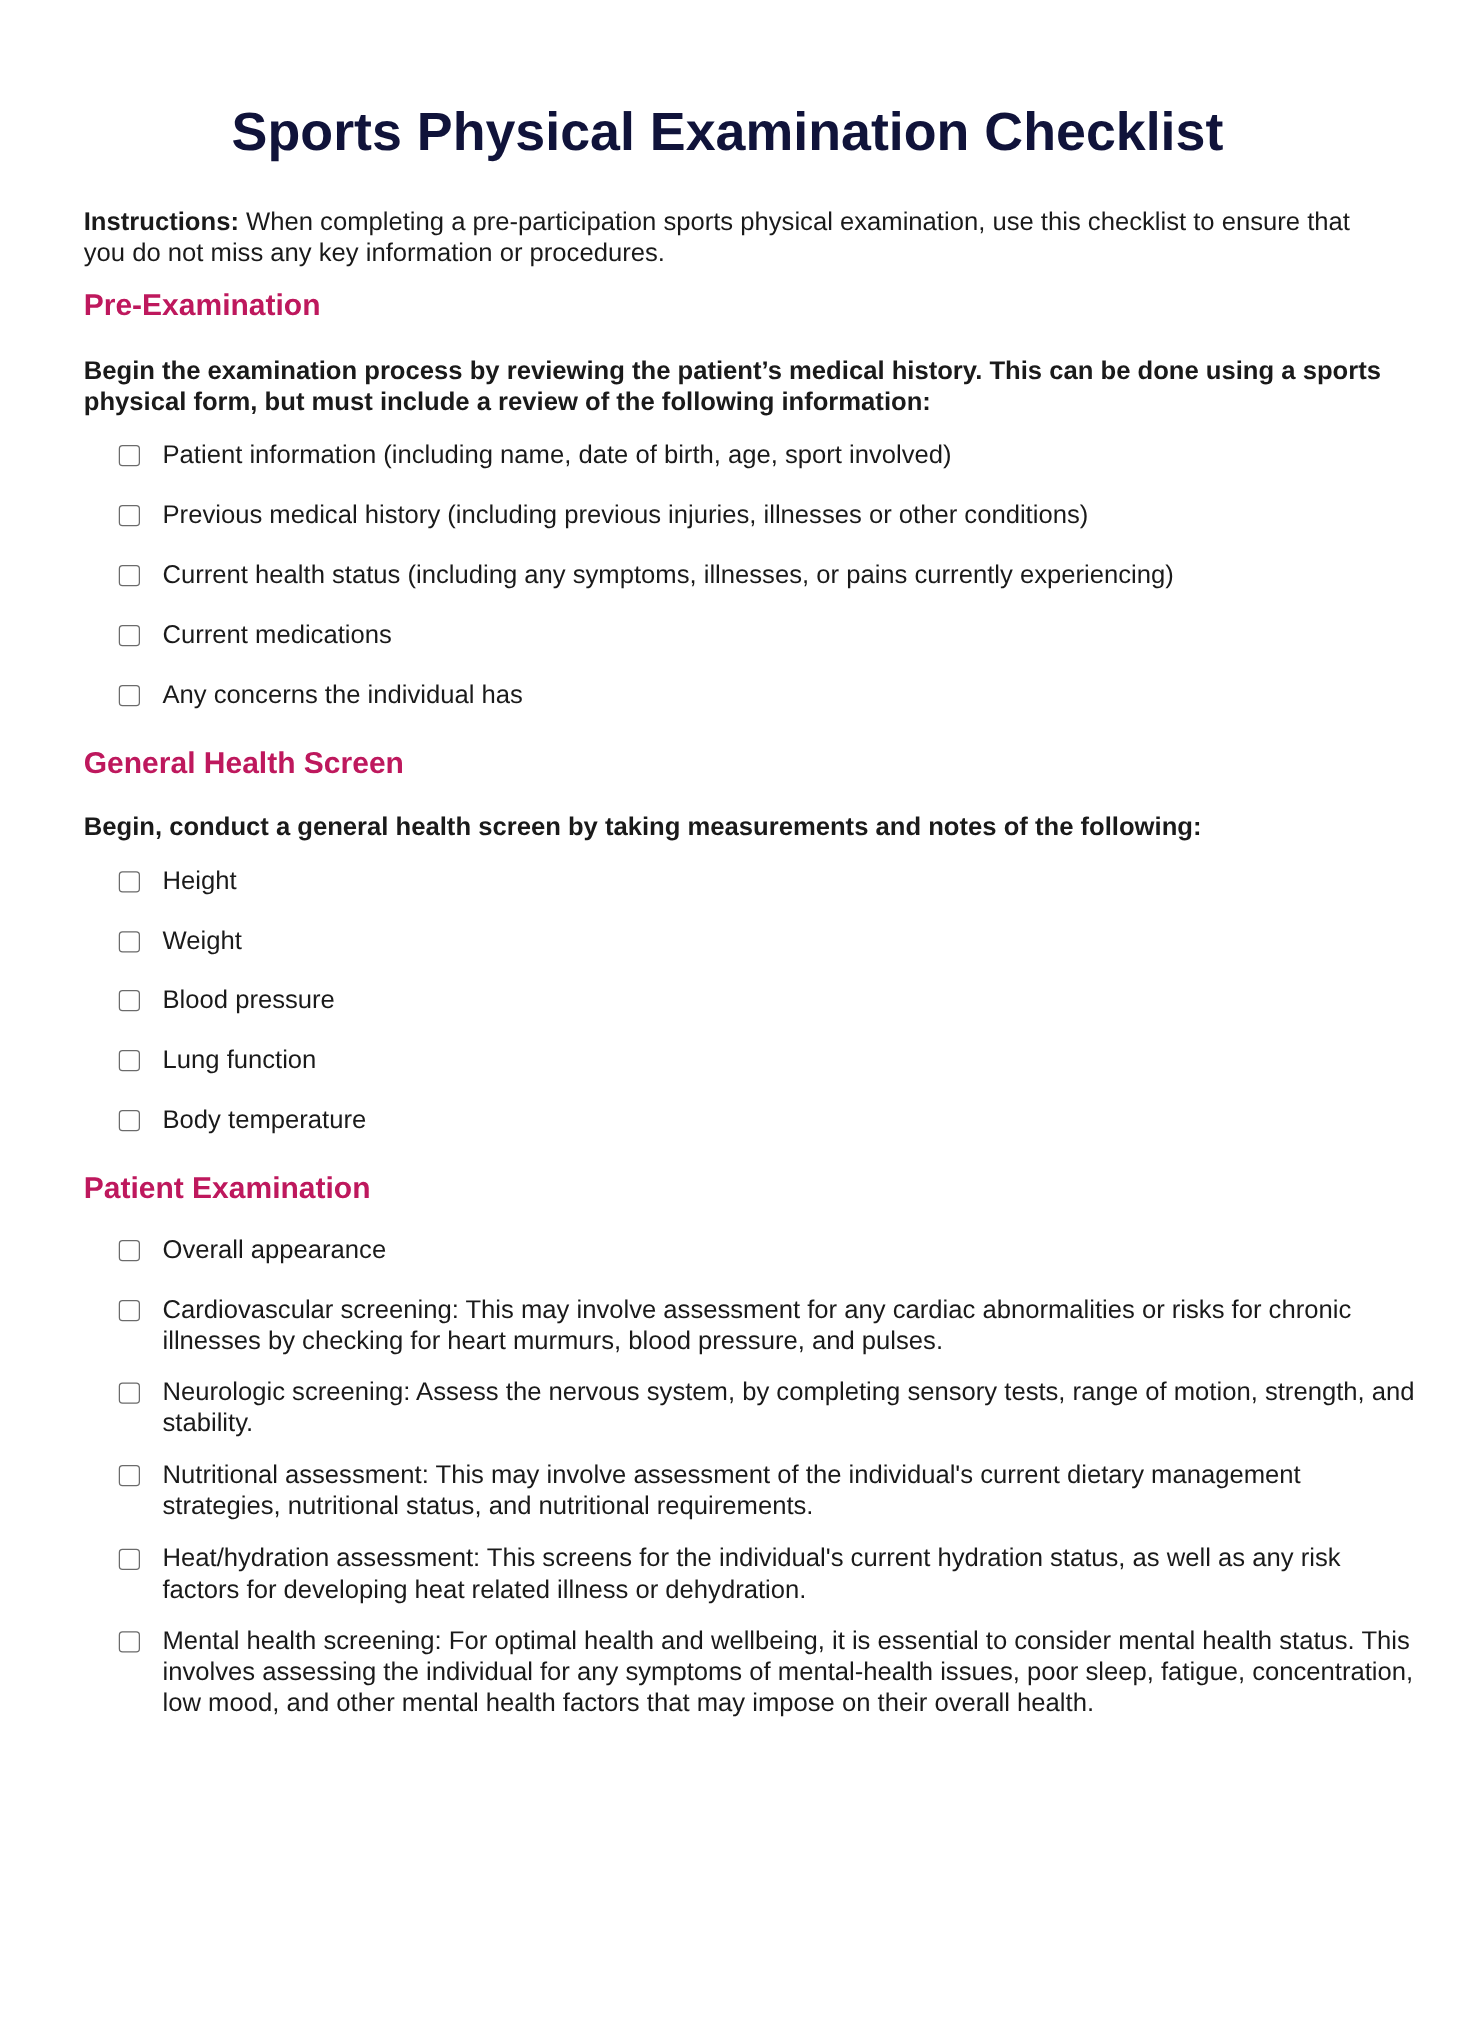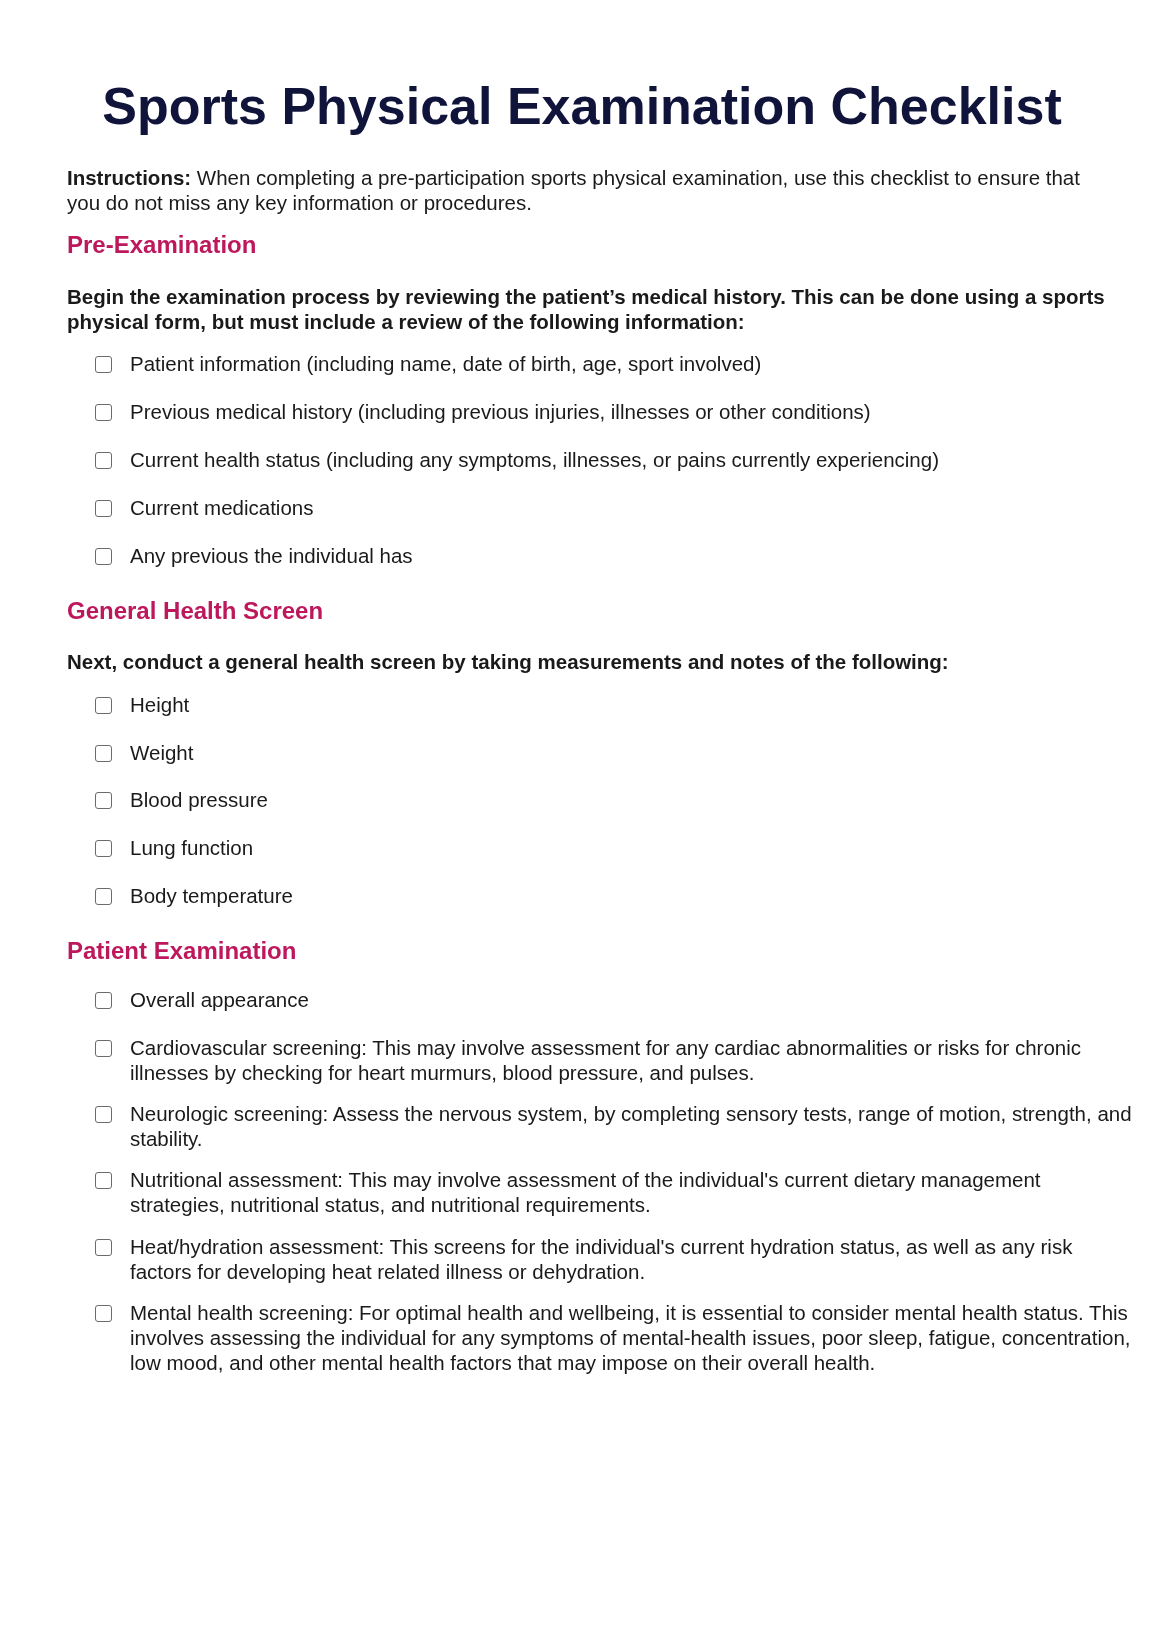--- a/index.html
+++ b/index.html
@@ -5,21 +5,21 @@
   html, body { margin: 0; padding: 0; background: #ffffff; }
   body {
     width: 1176px; height: 1630px; overflow: hidden;
     font-family: "Liberation Sans", sans-serif;
     color: #1a1a1a;
     position: relative;
   }
   .page { position: absolute; left: 0; top: 0; width: 1176px; height: 1630px; }
   .title {
     position: absolute; left: 0; width: 1164px; top: 80px;
-    text-align: center; font-size: 52px; font-weight: bold; color: #10133a;
+    text-align: center; font-size: 43px; font-weight: bold; color: #10133a;
     line-height: 52px; margin: 0;
   }
   .instructions {
     position: absolute; left: 67px; top: 165px; width: 1040px;
     font-size: 20.5px; line-height: 25px; margin: 0;
   }
   .instructions b { font-weight: bold; }
   h2.section {
     position: absolute; left: 67px; margin: 0;
     font-size: 24px; font-weight: bold; line-height: 30px; color: #be185d;
@@ -63,25 +63,25 @@
   <div class="item" style="top:447px">
     <span class="checkbox"></span>
     <span class="item-text">Current health status (including any symptoms, illnesses, or pains currently experiencing)</span>
   </div>
   <div class="item" style="top:495px">
     <span class="checkbox"></span>
     <span class="item-text">Current medications</span>
   </div>
   <div class="item" style="top:543px">
     <span class="checkbox"></span>
-    <span class="item-text">Any previous the individual has</span>
+    <span class="item-text">Any concerns the individual has</span>
   </div>
 
   <h2 class="section" style="top:596px">General Health Screen</h2>
-  <p class="intro" style="top:649px">Next, conduct a general health screen by taking measurements and notes of the following:</p>
+  <p class="intro" style="top:649px">Begin, conduct a general health screen by taking measurements and notes of the following:</p>
 
   <div class="item" style="top:692px">
     <span class="checkbox"></span>
     <span class="item-text">Height</span>
   </div>
   <div class="item" style="top:740px">
     <span class="checkbox"></span>
     <span class="item-text">Weight</span>
   </div>
   <div class="item" style="top:787px">

